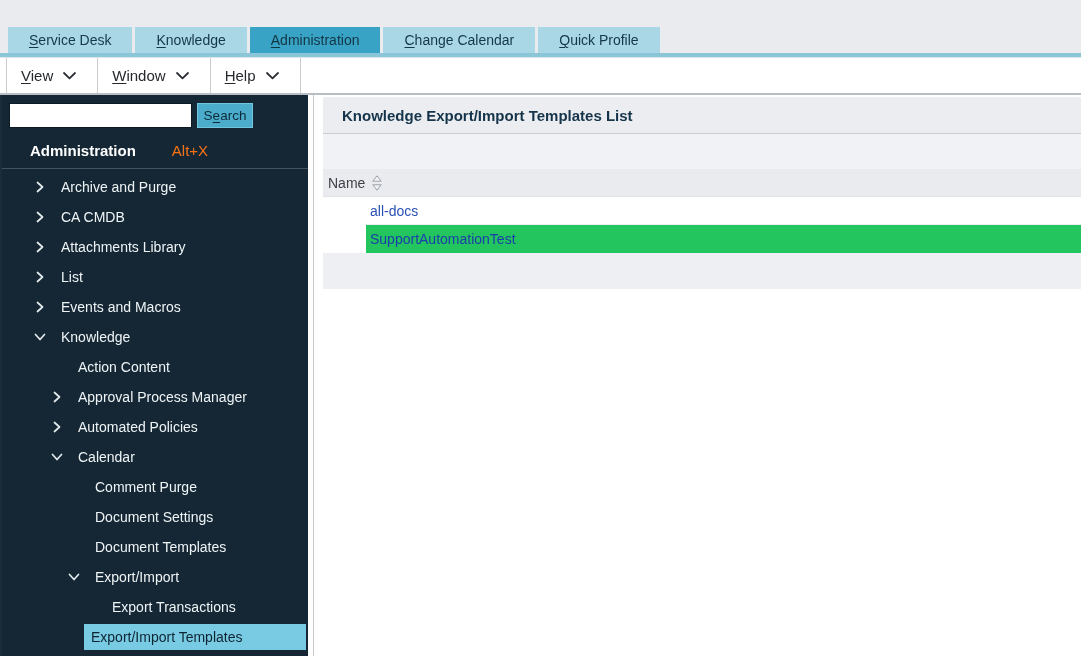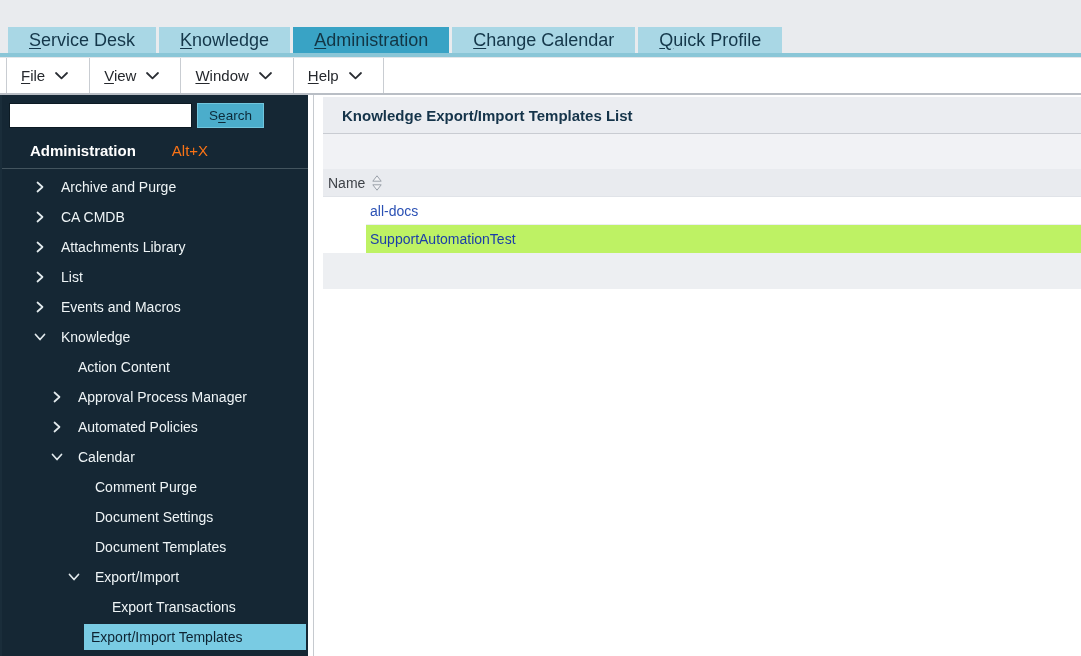--- a/index.html
+++ b/index.html
@@ -9,21 +9,21 @@
     background:#ffffff; font-family:"Liberation Sans", sans-serif;
     -webkit-font-smoothing:antialiased;
   }
   .u { text-decoration:underline; text-underline-offset:2px; }
 
   
   .tabs-band { position:absolute; top:0; left:0; right:0; height:53px; background:#e9ebee; }
   .tabs { position:absolute; left:8px; bottom:0; display:flex; gap:3px; align-items:flex-end; }
   .tab {
     display:flex; align-items:center; height:26px; padding:0 21px;
-    background:#a9d7e5; color:#14374a; font-size:18px; white-space:nowrap; cursor:default;
+    background:#a9d7e5; color:#14374a; font-size:14px; white-space:nowrap; cursor:default;
   }
   .tab.active { background:#39a3c5; color:#123544; }
   .tab-strip { position:absolute; top:53px; left:0; right:0; height:4px; background:#8ac6d7; }
 
   
   .menubar {
     position:absolute; top:57px; left:0; right:0; height:38px; background:#ffffff;
     border-top:1px solid #e3e6e9; border-bottom:2px solid #b9bec5;
     display:flex; align-items:stretch; padding-left:6px;
   }
@@ -32,21 +32,21 @@
     border-right:1px solid #c9cdd2; font-size:15px; color:#25282d; cursor:default;
   }
   .menu-item:first-child { border-left:1px solid #c9cdd2; }
   .menu-chev svg { display:block; stroke:#2a2d33; stroke-width:1.8; fill:none; stroke-linecap:round; stroke-linejoin:round; }
 
   
   .sidebar { position:absolute; left:0; top:95px; width:308px; bottom:0; background:#152734; border-left:2px solid #23394664; }
   .search-row { display:flex; padding:8px 0 0 7px; }
   .search-input { width:183px; height:25px; border:1px solid #0c1a23; background:#fff; font-size:13px; padding:0 6px; outline:none; font-family:inherit; }
   .search-btn {
-    margin-left:5px; width:67px; height:25px; background:#4badcb; border:1px solid #71c6dd;
+    margin-left:5px; width:56px; height:25px; background:#4badcb; border:1px solid #71c6dd;
     color:#0c2a39; font-size:13.5px; display:flex; align-items:center; justify-content:center;
     font-family:inherit; cursor:default; padding:0;
   }
   .side-header { display:flex; align-items:baseline; margin:14px 0 0 28px; color:#ffffff; font-size:15px; }
   .side-title { font-weight:700; }
   .side-shortcut { margin-left:36px; font-weight:400; color:#f97316; }
   .side-divider { border:none; border-top:1px solid #43545e; margin:9px 0 0 0; }
   .tree { padding-top:3px; }
   .ti { display:flex; align-items:center; height:30px; color:#eef4f6; font-size:14px; cursor:default; white-space:nowrap; }
   .chev { width:16px; display:flex; align-items:center; justify-content:center; margin-right:13px; flex:none; }
@@ -70,21 +70,21 @@
   }
   .gap-band { height:35px; background:#f1f2f5; }
   .thead {
     height:28px; background:#e9ebef; display:flex; align-items:center; padding-left:5px;
     font-size:14px; color:#3e4248; border-bottom:1px solid #e0e3e8;
   }
   .sort-icon { margin-left:7px; display:flex; flex-direction:column; gap:2px; }
   .sort-icon svg { display:block; }
   .row { height:28px; display:flex; align-items:center; padding-left:4px; font-size:14px;margin-left:43px; }
   .row-alldocs { background:#ffffff; border-bottom:1px solid #eceef2; }
-  .row-selected { background:#bef264; }
+  .row-selected { background:#22c55e; }
   .doc-link { color:#2a50b4; }
   .row-selected .doc-link { color:#1c3ea9; }
   .bottom-band { height:36px; background:#edeff2; }
 </style>
 </head>
 <body>
 
 <div class="tabs-band">
   <div class="tabs">
     <div class="tab">
@@ -101,28 +101,20 @@
       </div>
     <div class="tab">
         <span><span class="u">Q</span><span>uick Profile</span></span>
       </div>
   </div>
 </div>
 <div class="tab-strip"></div>
 
 <div class="menubar">
   <div class="menu-item">
-    <span><span class="u">F</span><span>ile</span></span>
-    <span class="menu-chev">
-        <svg width="13" height="8" viewBox="0 0 13 8">
-          <polyline points="1,1 6.5,6.3 12,1"></polyline>
-        </svg>
-      </span>
-  </div>
-  <div class="menu-item">
     <span><span class="u">V</span><span>iew</span></span>
     <span class="menu-chev">
         <svg width="13" height="8" viewBox="0 0 13 8">
           <polyline points="1,1 6.5,6.3 12,1"></polyline>
         </svg>
       </span>
   </div>
   <div class="menu-item">
     <span><span class="u">W</span><span>indow</span></span>
     <span class="menu-chev">

